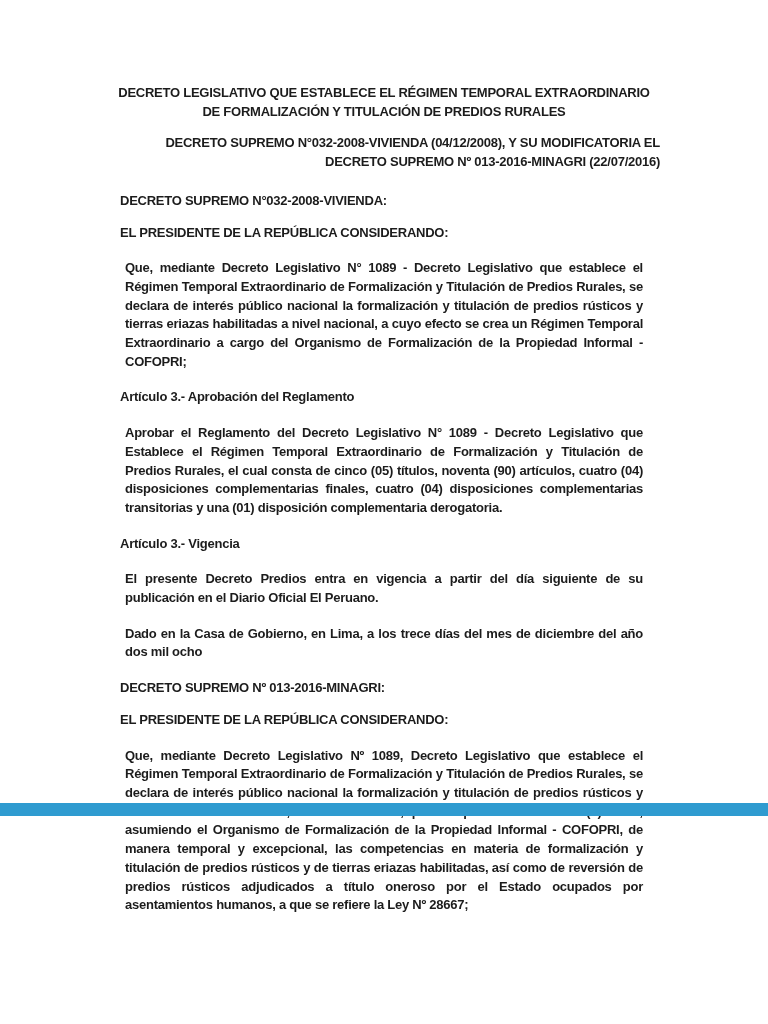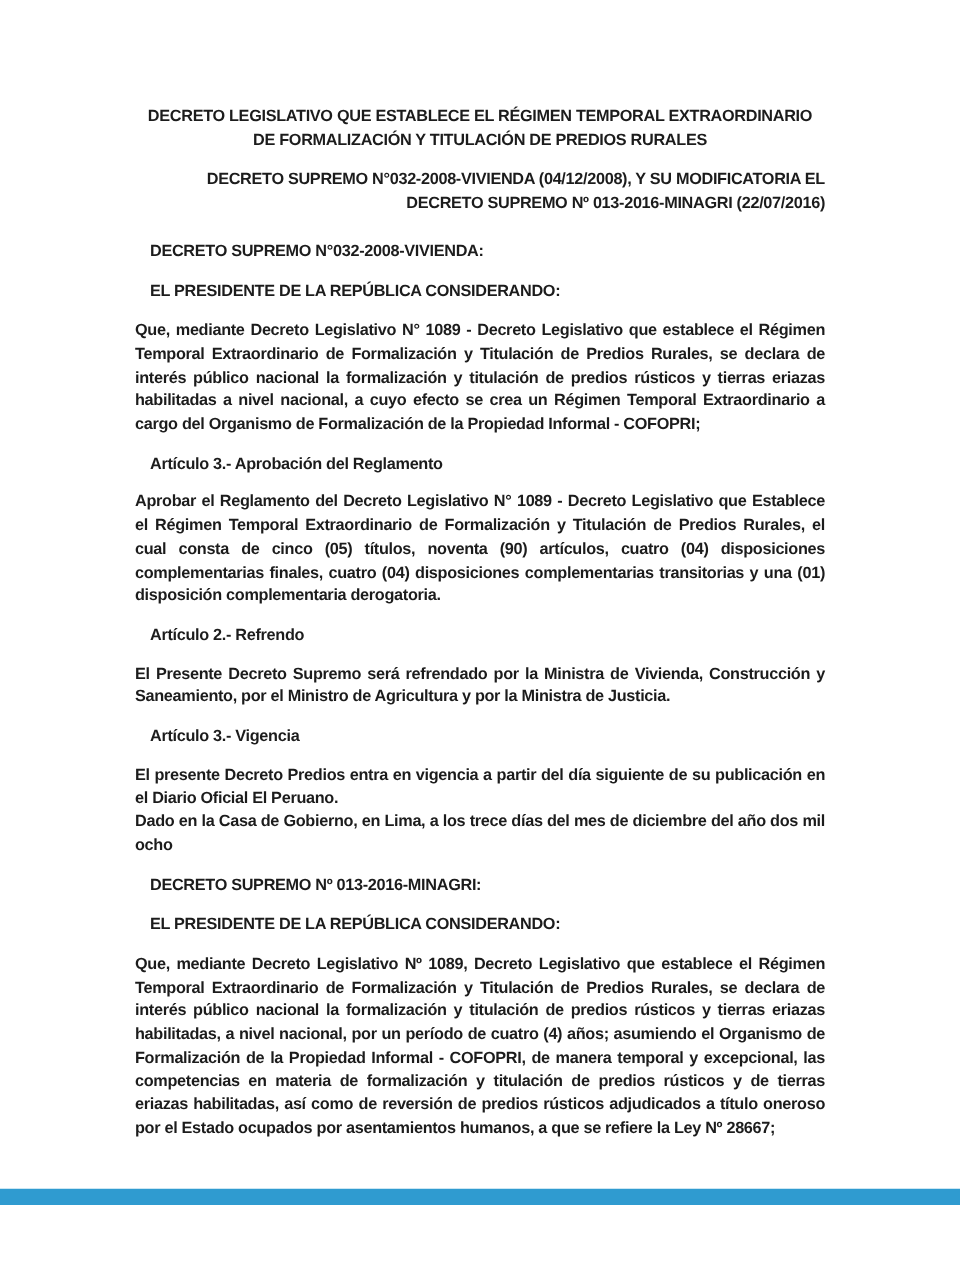--- a/index.html
+++ b/index.html
@@ -11,21 +11,21 @@
     width: 768px;
     height: 1024px;
     position: relative;
     overflow: hidden;
     font-family: "Liberation Sans", sans-serif;
   }
   .page {
     position: absolute;
     top: 0; left: 0;
     width: 768px;
-    height: 964px;
+    height: 816px;
     background: #ffffff;
   }
   .content {
     position: absolute;
     top: 84px;
     left: 108px;
     right: 108px;
     color: #1c1c1c;
     font-weight: 700;
     font-size: 13px;
@@ -39,21 +39,21 @@
     margin: 0;
   }
   .doc-subtitle { margin-top: 13px; text-align: right; }
   .heading {
     margin: 12px;
     margin-top: 13px;
     text-align: left;
   }
   .first-heading { margin-top: 20px; }
   .para {
-    margin: 0;
+    margin: 17px;
     text-align: justify;
   }
   .block-gap { margin-top: 13px; }
   .article-block { margin-top: 13px; }
   .article-block .heading { margin-top: 0; }
   .bottom-bar {
     position: absolute;
     left: 0;
     bottom: 0;
     width: 768px;
@@ -75,24 +75,20 @@
 
     <div class="block-gap">
       <p class="para">Que, mediante Decreto Legislativo N° 1089 - Decreto Legislativo que establece el Régimen Temporal Extraordinario de Formalización y Titulación de Predios Rurales, se declara de interés público nacional la formalización y titulación de predios rústicos y tierras eriazas habilitadas a nivel nacional, a cuyo efecto se crea un Régimen Temporal Extraordinario a cargo del Organismo de Formalización de la Propiedad Informal - COFOPRI;</p>
     </div>
 
     <div class="article-block">
       <p class="heading">Artículo 3.- Aprobación del Reglamento</p>
       <p class="para">Aprobar el Reglamento del Decreto Legislativo N° 1089 - Decreto Legislativo que Establece el Régimen Temporal Extraordinario de Formalización y Titulación de Predios Rurales, el cual consta de cinco (05) títulos, noventa (90) artículos, cuatro (04) disposiciones complementarias finales, cuatro (04) disposiciones complementarias transitorias y una (01) disposición complementaria derogatoria.</p>
     </div>
 
-    <div class="article-block">
-      <p class="heading">Artículo 2.- Refrendo</p>
-      <p class="para">El Presente Decreto Supremo será refrendado por la Ministra de Vivienda, Construcción y Saneamiento, por el Ministro de Agricultura y por la Ministra de Justicia.</p>
-    </div>
 
     <div class="article-block">
       <p class="heading">Artículo 3.- Vigencia</p>
       <p class="para">El presente Decreto Predios entra en vigencia a partir del día siguiente de su publicación en el Diario Oficial El Peruano.</p>
       <p class="para">Dado en la Casa de Gobierno, en Lima, a los trece días del mes de diciembre del año dos mil ocho</p>
     </div>
 
     <p class="heading">DECRETO SUPREMO Nº 013-2016-MINAGRI:</p>
     <p class="heading">EL PRESIDENTE DE LA REPÚBLICA CONSIDERANDO:</p>
 

